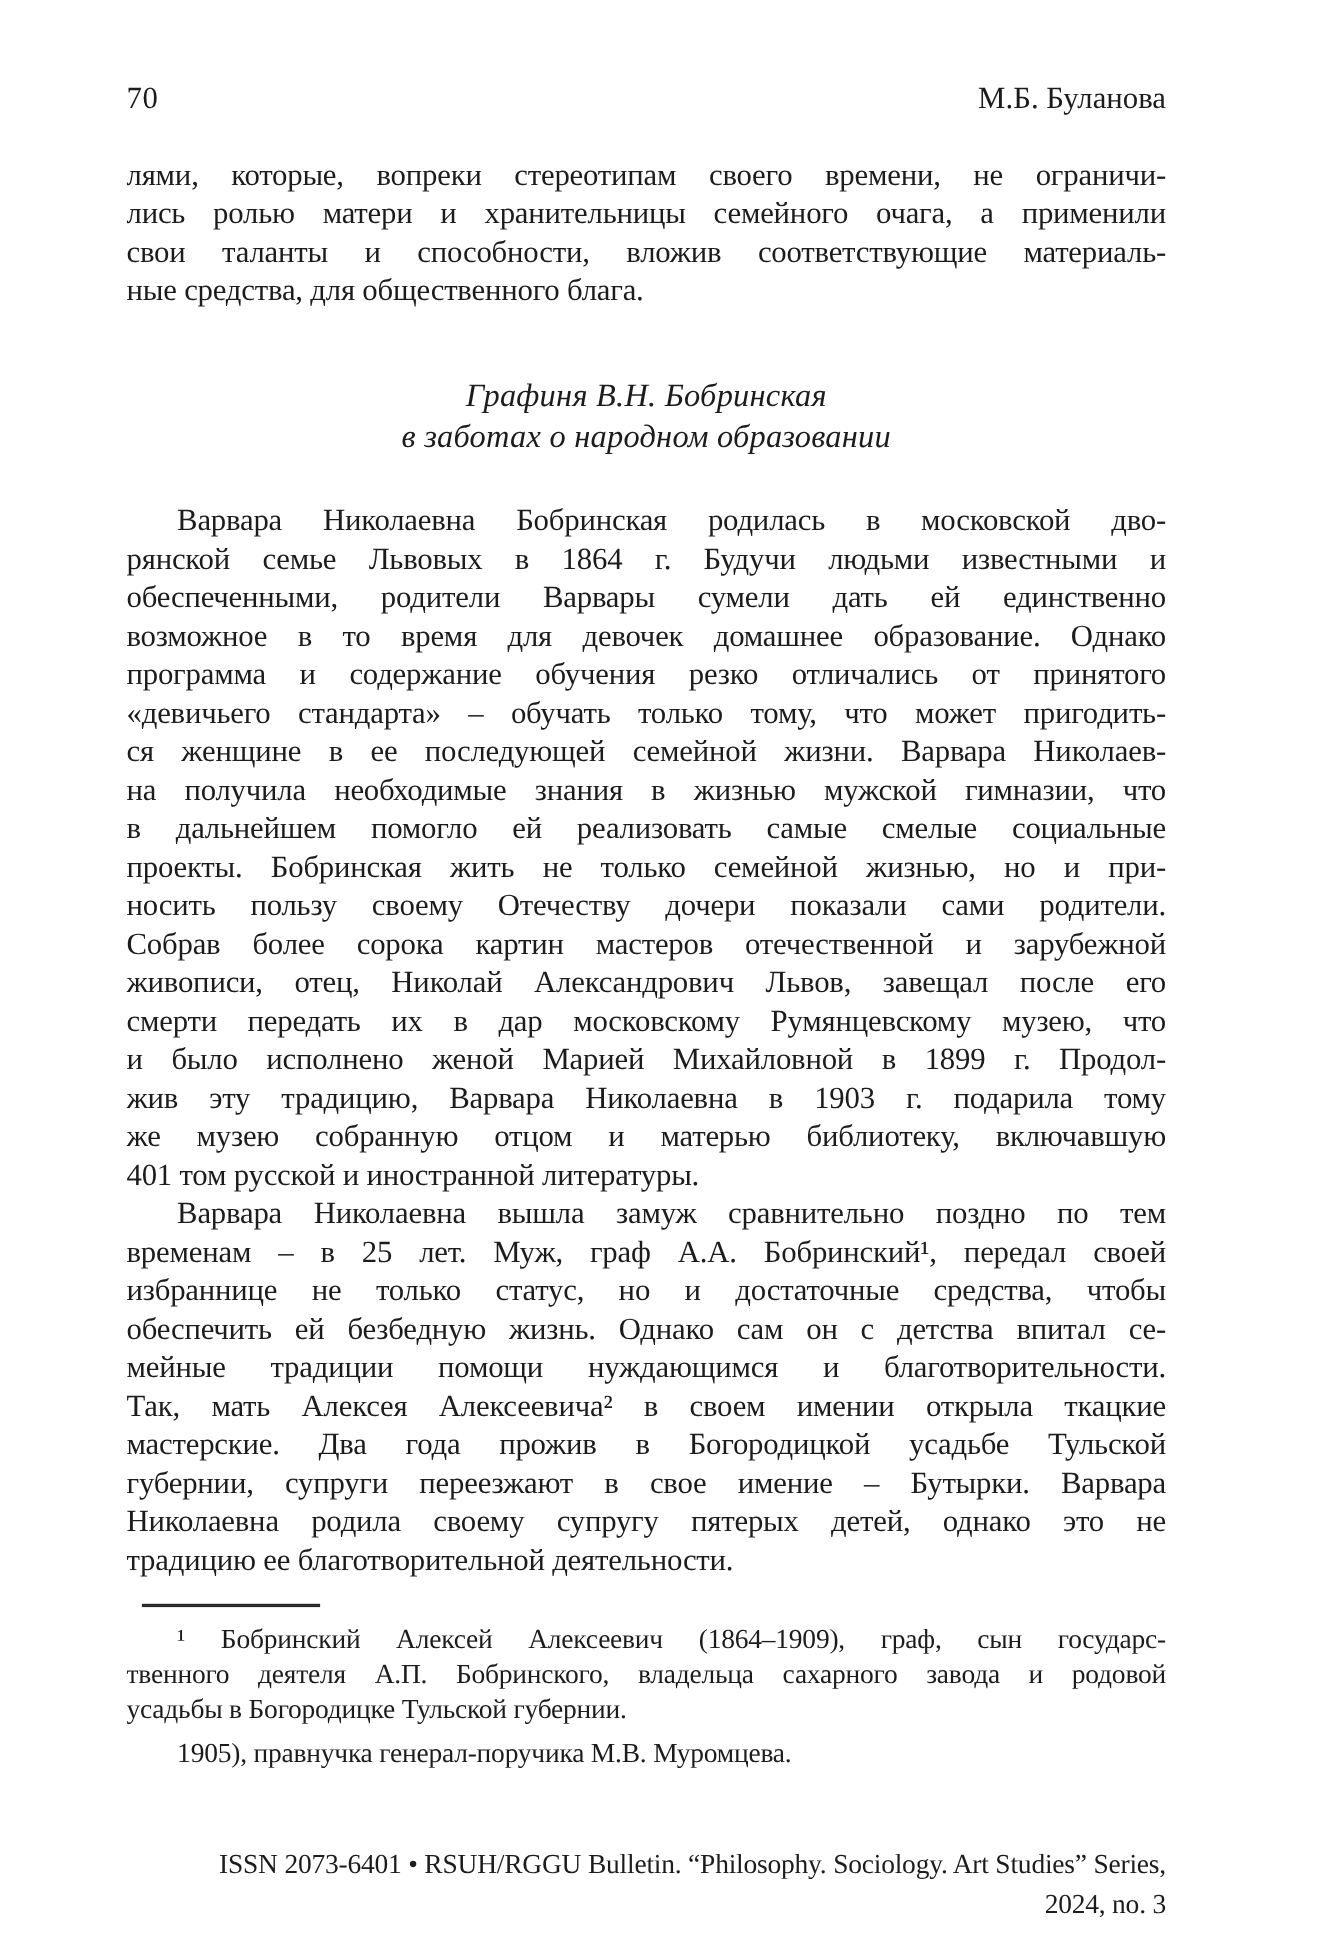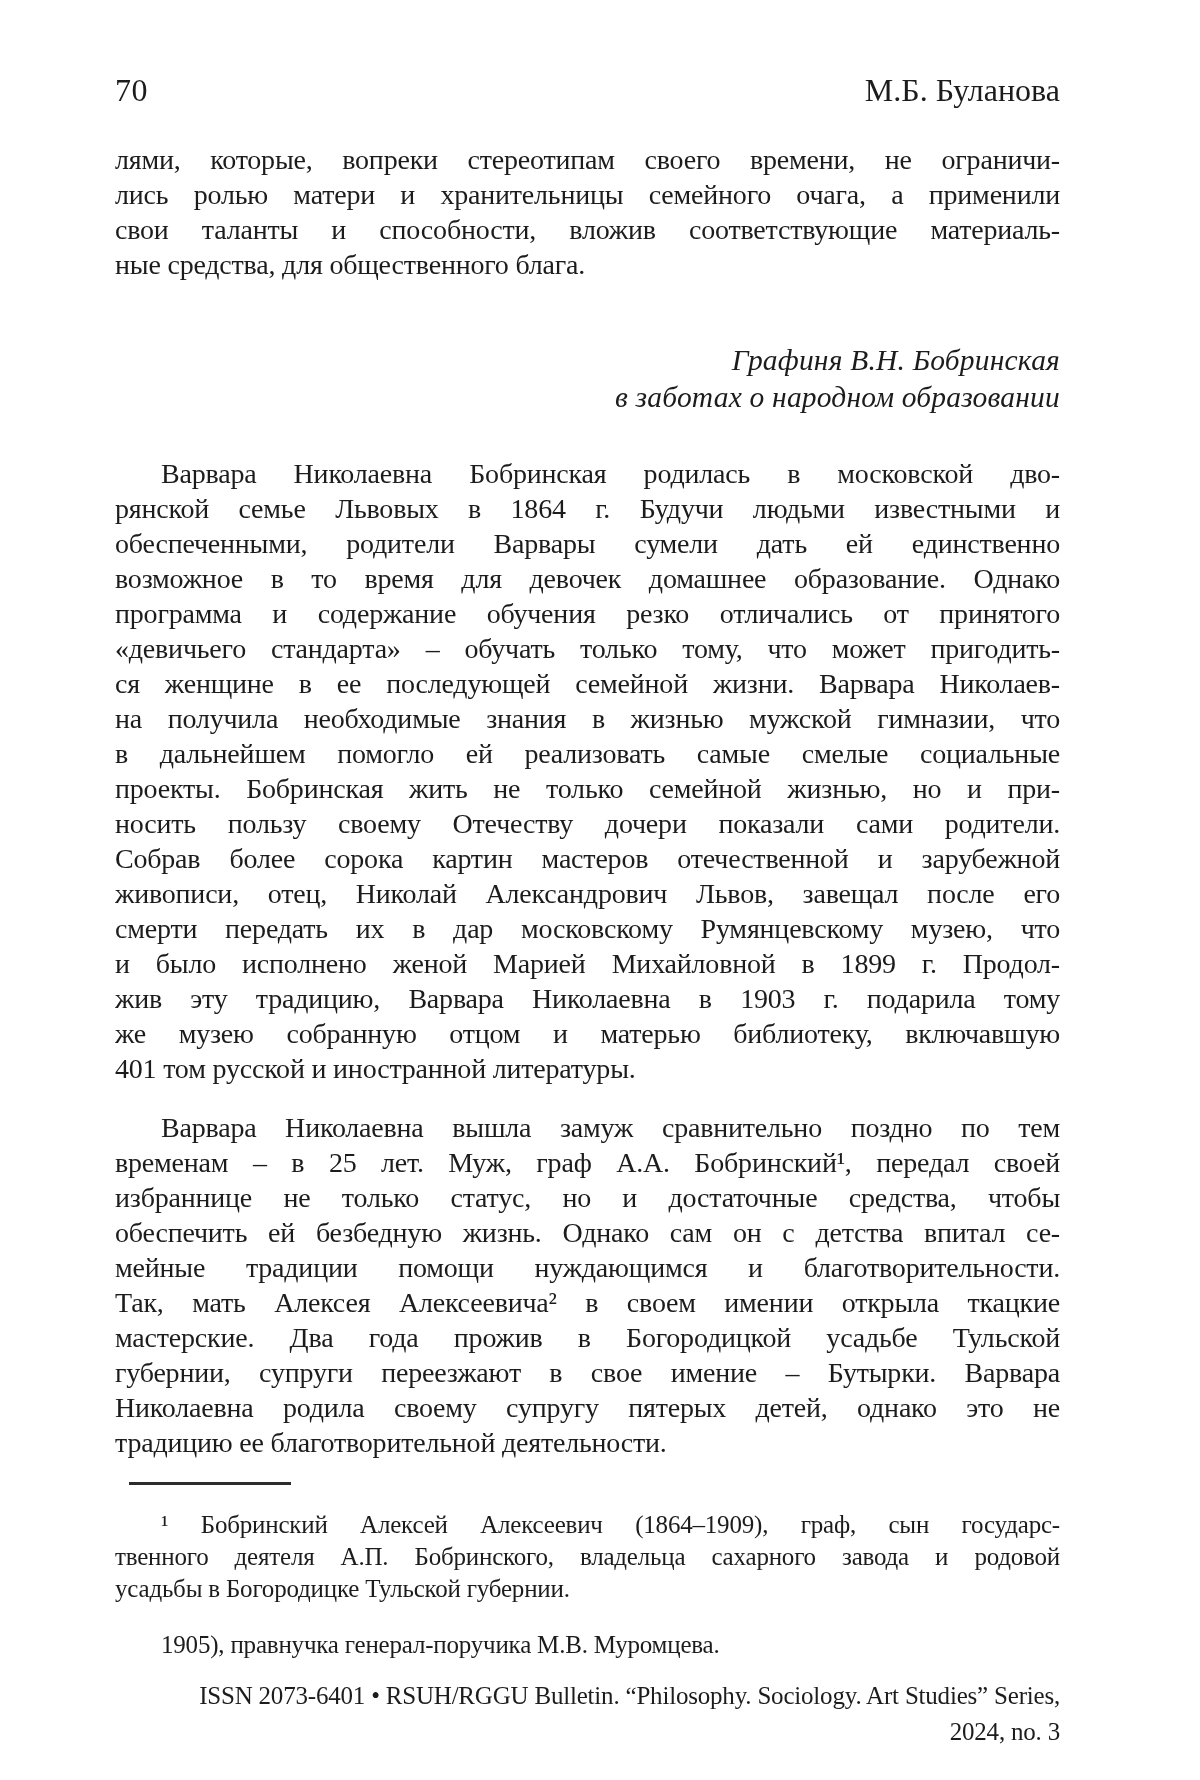--- a/index.html
+++ b/index.html
@@ -15,43 +15,43 @@
   .content {
     position: absolute;
     left: 115px;
     top: 74px;
     width: 945px;
   }
   .running-head {
     display: flex;
     justify-content: space-between;
     align-items: baseline;
-    font-size: 32px;
+    font-size: 28px;
     line-height: 32px;
   }
   .running-head .pageno { letter-spacing: 0.5px; }
   .para { font-size: 28px; line-height: 35px; letter-spacing: -0.2px; }
   .para .line {
     text-align: justify;
     text-align-last: justify;
     text-justify: inter-word;
     height: 35px;
     overflow: hidden;
   }
   .para .line.last-line { text-align-last: left; }
-  .indent .line:first-child { text-indent: 46px; margin-top: 24px; }
+  .indent .line:first-child { text-indent: 46px; }
   .cont-para { margin-top: 36px; }
   .heading {
     margin-top: 60px;
     font-style: italic;
     font-size: 29.5px;
     line-height: 37px;
     letter-spacing: 0.2px;
   }
-  .heading .hline { text-align: right; }
+  .heading .hline { text-align: center; }
   .para-1 { margin-top: 40px; }
   .fn-rule {
     width: 162px;
     border: 0;
     border-top: 3px solid #2c2c2c;
     margin: 22px 0 14px 14px;
   }
   .footnote {
     font-size: 25px;
     line-height: 32px;

